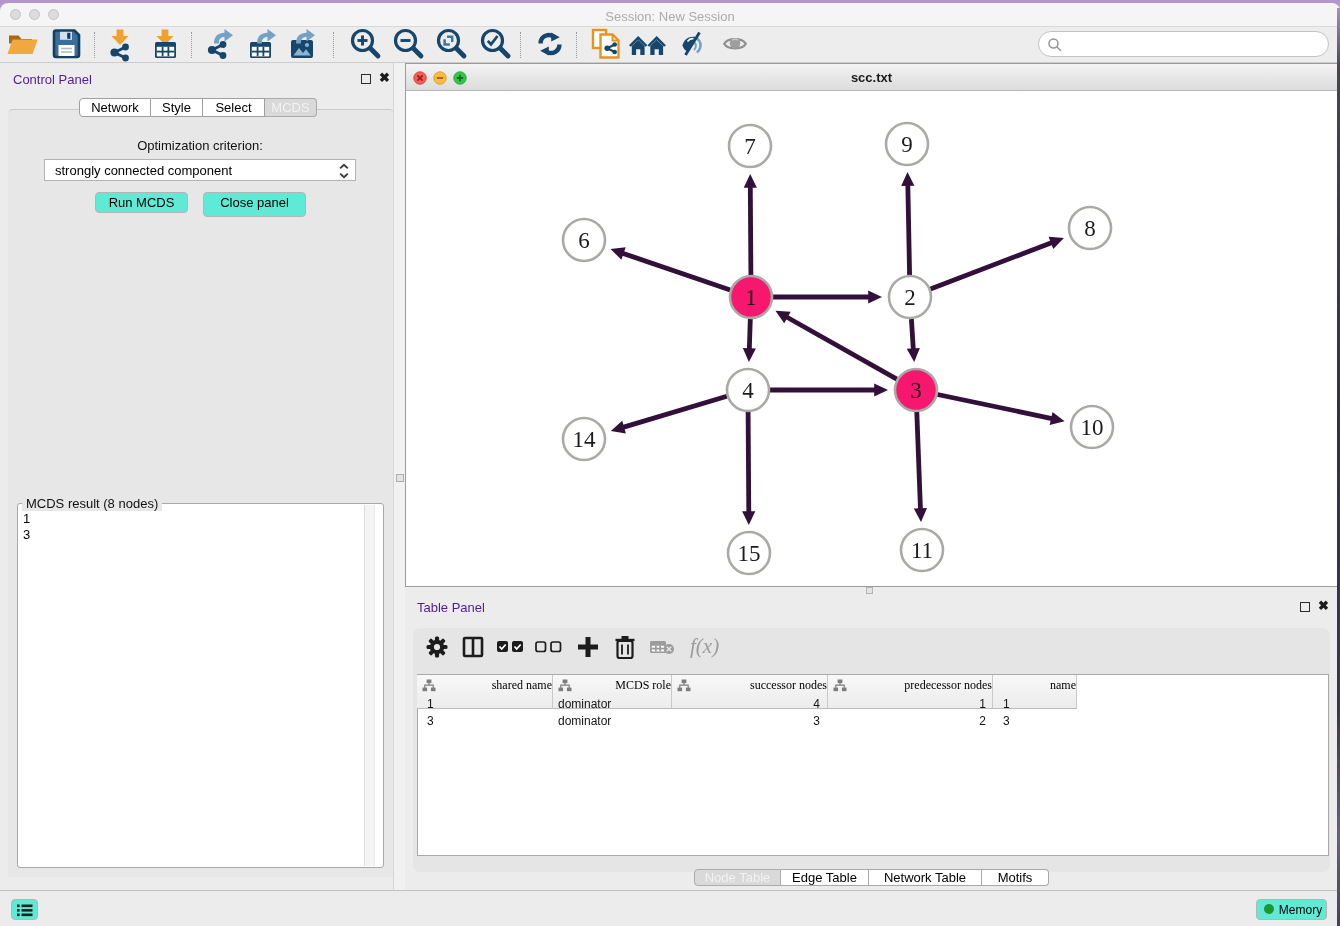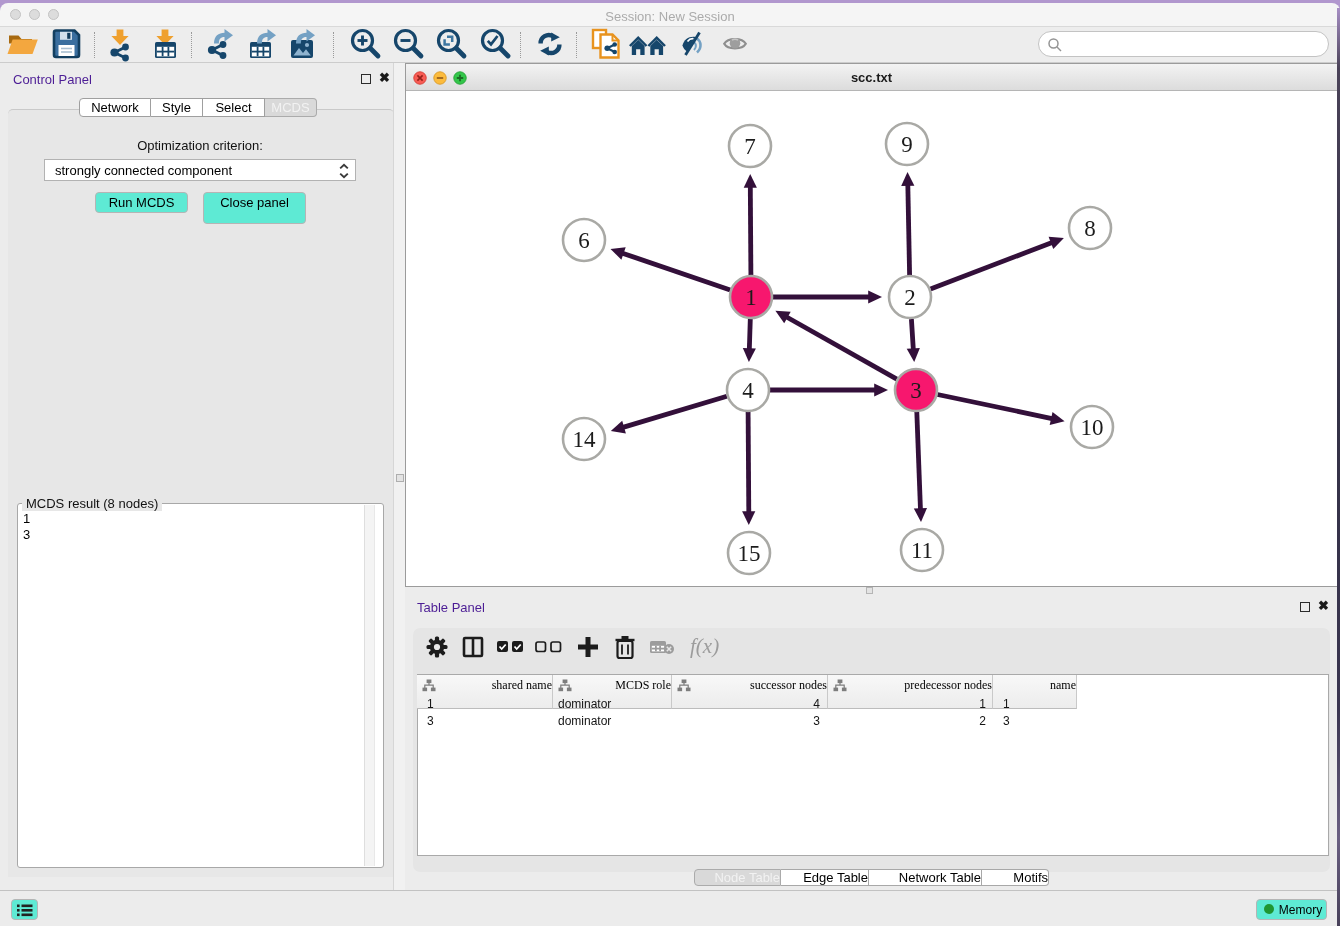--- a/index.html
+++ b/index.html
@@ -15,21 +15,21 @@
 .closex { position:absolute; font-size:13px; font-weight:bold; color:#1a1a1a; }
 .tab { position:absolute; top:98px; height:19px; background:#fff; border:1px solid #9f9f9f; font-size:13px; text-align:center; line-height:17px; color:#000; }
 .cpanel { position:absolute; left:8px; top:109px; width:386px; height:768px; background:#e7e7e7; border-top:1px solid #c9c9c9; border-radius:5px 5px 0 0; }
 .btn { position:absolute; background:#5eead4; border:1px solid #b5b5b5; border-radius:4px; font-size:13px; text-align:center; color:#000; }
 .gbox { position:absolute; left:17px; top:503px; width:367px; height:365px; border:1px solid #a8a8a8; border-radius:3px; background:#fff; }
 .gboxlbl { position:absolute; left:22px; top:496px; background:#e7e7e7; padding:0 4px; font-size:13px; color:#111; }
 .winframe { position:absolute; left:405px; top:63px; width:933px; height:524px; border:1px solid #9b9b9b; background:#fff; }
 .wintitle { position:absolute; left:0; top:0; width:100%; height:27px; background:linear-gradient(#f3f3f3,#dcdcdc); border-bottom:1px solid #b5b5b5; }
 .hcell { position:absolute; top:675px; height:34px; background:linear-gradient(#f8f8f8,#ececec); border-right:1px solid #c9c9c9; border-bottom:1px solid #bcbcbc; font-size:12px; text-align:right; line-height:20px; color:#000;font-family:Liberation Serif, serif; }
 .rowtxt { position:absolute; font-size:12px; color:#141414; }
-.btab { position:absolute; top:869px; height:17px; background:#fff; border:1px solid #a8a8a8; font-size:13px; text-align:right; line-height:16px; color:#000; }
+.btab { position:absolute; top:869px; height:17px; background:#fff; border:1px solid #a8a8a8; font-size:13px; text-align:center; line-height:16px; color:#000; }
 .statusbar { position:absolute; left:0; top:890px; width:1340px; height:36px; background:#ececec; border-top:1px solid #c2c2c2; }
 </style></head><body>
 
 <div class="abs" style="right:0;top:8px;width:3px;height:918px;background:linear-gradient(#a78fc5,#4a4258 60px,#343146 400px,#3a3550 700px,#6a5f82 830px,#474059);z-index:50"></div>
 <div class="titlebar">
     <div class="applight" style="left:10px"></div>
     <div class="applight" style="left:29px"></div>
     <div class="applight" style="left:48px"></div>
     <div class="apptitle">Session: New Session</div>
   </div>
@@ -187,21 +187,21 @@
   <div class="abs" style="left:44px;top:96px;width:312px;height:22px;background:#fff;border:1px solid #b2b2b2;border-radius:0">
     <div class="abs" style="left:10px;top:3px;font-size:13px;color:#000">strongly connected component</div>
     <svg style="position:absolute;right:5px;top:3px" width="12" height="16" viewBox="0 0 12 16">
         <g fill="none" stroke="#3a3a3a" stroke-width="1.9">
           <path d="M2.2,5.4 L6,1.8 L9.8,5.4"></path>
           <path d="M2.2,10.6 L6,14.2 L9.8,10.6"></path>
         </g>
       </svg>
   </div>
   <div class="btn" style="left:95px;top:129px;width:93px;height:21px;line-height:19px">Run MCDS</div>
-  <div class="btn" style="left:203px;top:129px;width:103px;height:32px;line-height:19px">Close panel</div>
+  <div class="btn" style="left:203px;top:129px;width:103px;height:25px;line-height:19px">Close panel</div>
 
   <div class="gbox" style="top:440px"></div>
   <div class="gboxlbl" style="top:433px">MCDS result (8 nodes)</div>
   <div class="abs" style="left:23px;top:448px;font-size:13px;color:#000;line-height:16px">1<br>3</div>
   <div class="abs" style="left:364px;top:442px;width:11px;height:361px;background:#f4f4f4;border-left:1px solid #dedede;border-right:1px solid #e8e8e8"></div>
 
   <div class="abs" style="left:393px;top:0;width:1px;height:830px;background:#d6d6d6"></div>
   <div class="abs" style="left:394px;top:0;width:11px;height:830px;background:#f1f1f1"></div>
   <div class="abs" style="left:396px;top:411px;width:8px;height:8px;background:#e3e3e3;border:1px solid #aeaeae"></div>
 

